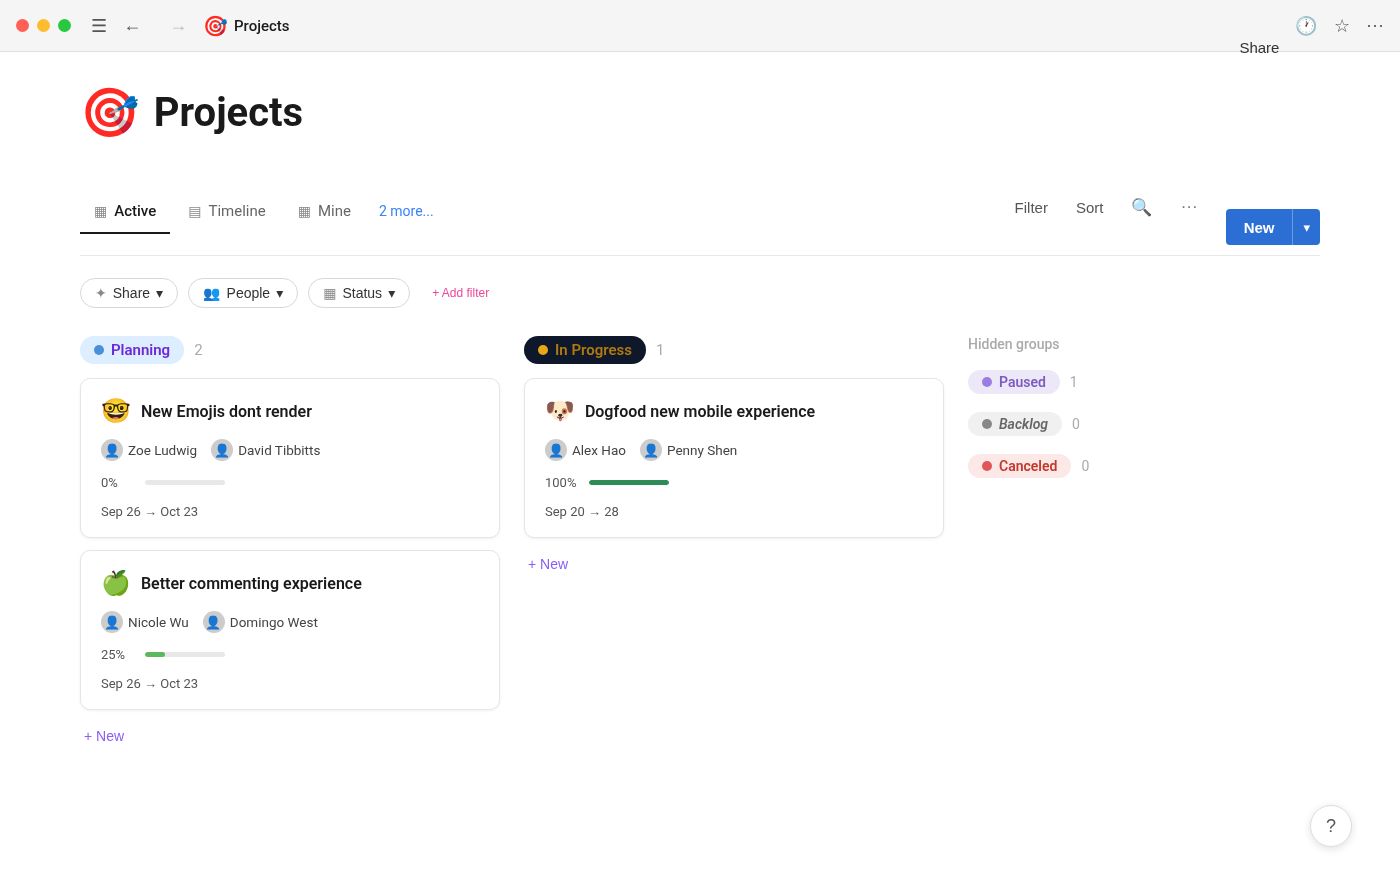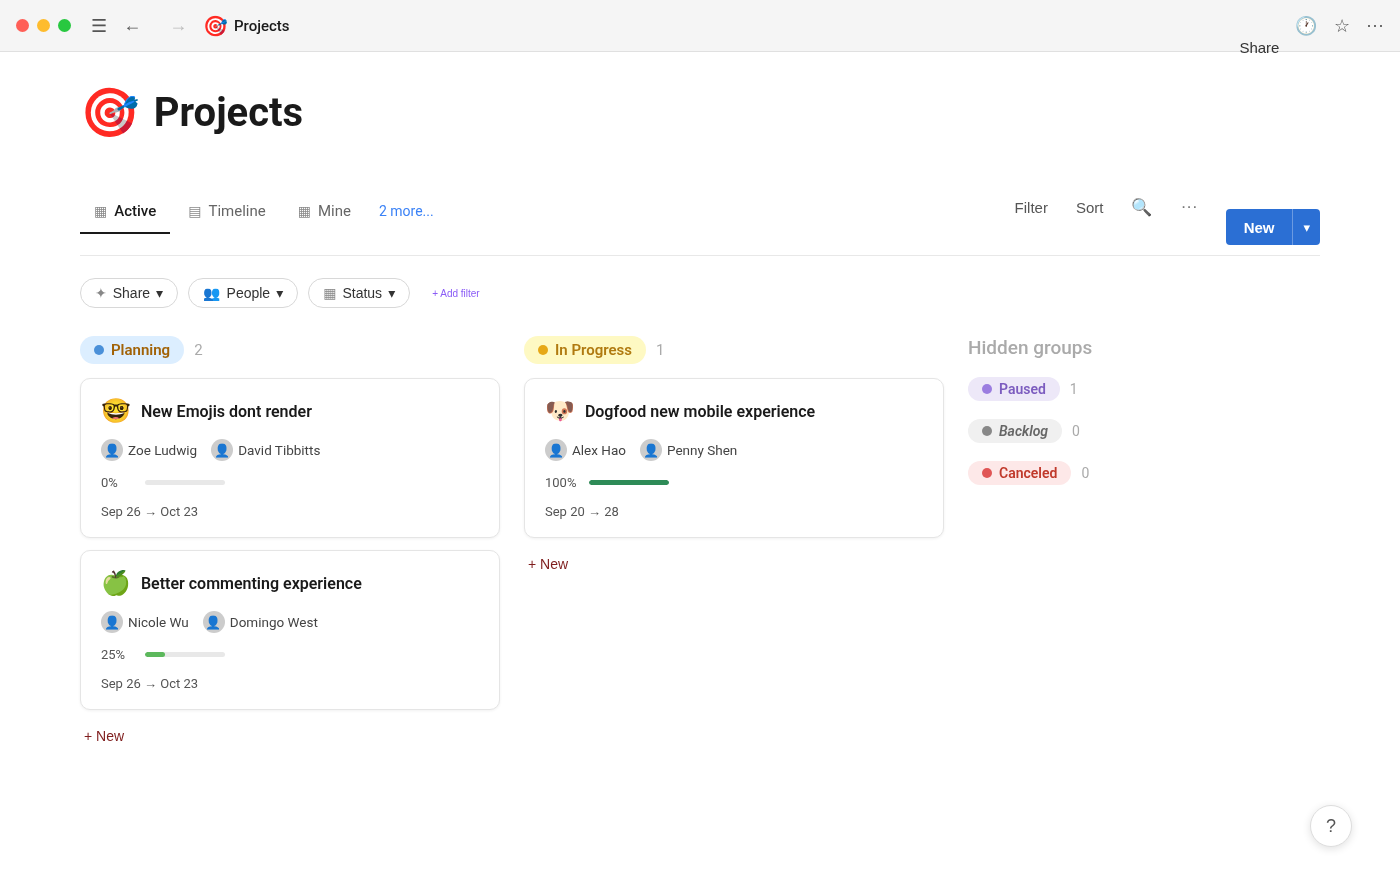--- a/index.html
+++ b/index.html
@@ -222,22 +222,22 @@
       font-size: 14px;
       color: #888;
     }
     .add-filter-btn {
       display: flex;
       align-items: center;
       gap: 5px;
       padding: 6px 12px;
       border: none;
       background: none;
-      font-size: 10px;
-      color: #8b5cf6;
+      font-size: 12px;
+      color: #ec4899;
       cursor: pointer;
     }
 
     
     .board {
       display: flex;
       gap: 24px;
       align-items: flex-start;
     }
 
@@ -256,24 +256,24 @@
       display: flex;
       align-items: center;
       gap: 7px;
       padding: 5px 14px;
       border-radius: 20px;
       font-size: 15px;
       font-weight: 600;
     }
     .badge-planning {
       background: #dceeff;
-      color: #a16207;
+      color: #6d28d9;
     }
     .badge-inprogress {
-      background: #fef9c3;
+      background: #0f172a;
       color: #b07a10;
     }
     .badge-dot {
       width: 10px;
       height: 10px;
       border-radius: 50%;
       display: inline-block;
     }
     .dot-planning { background: #4a90d9; }
     .dot-inprogress { background: #e6a817; }
@@ -358,35 +358,35 @@
       font-size: 13px;
       color: #555;
     }
 
     
     .add-new-btn {
       display: flex;
       align-items: center;
       gap: 6px;
       font-size: 14px;
-      color: #7f1d1d;
+      color: #8b5cf6;
       background: none;
       border: none;
       cursor: pointer;
       padding: 6px 4px;
       margin-top: 4px;
     }
 
     
     .hidden-groups {
       flex: 1;
       min-width: 240px;
     }
     .hidden-groups-title {
-      font-size: 19px;
+      font-size: 14px;
       color: #aaa;
       font-weight: 500;
       margin-bottom: 18px;
     }
     .hidden-group-item {
       display: flex;
       align-items: center;
       gap: 10px;
       margin-bottom: 18px;
     }

